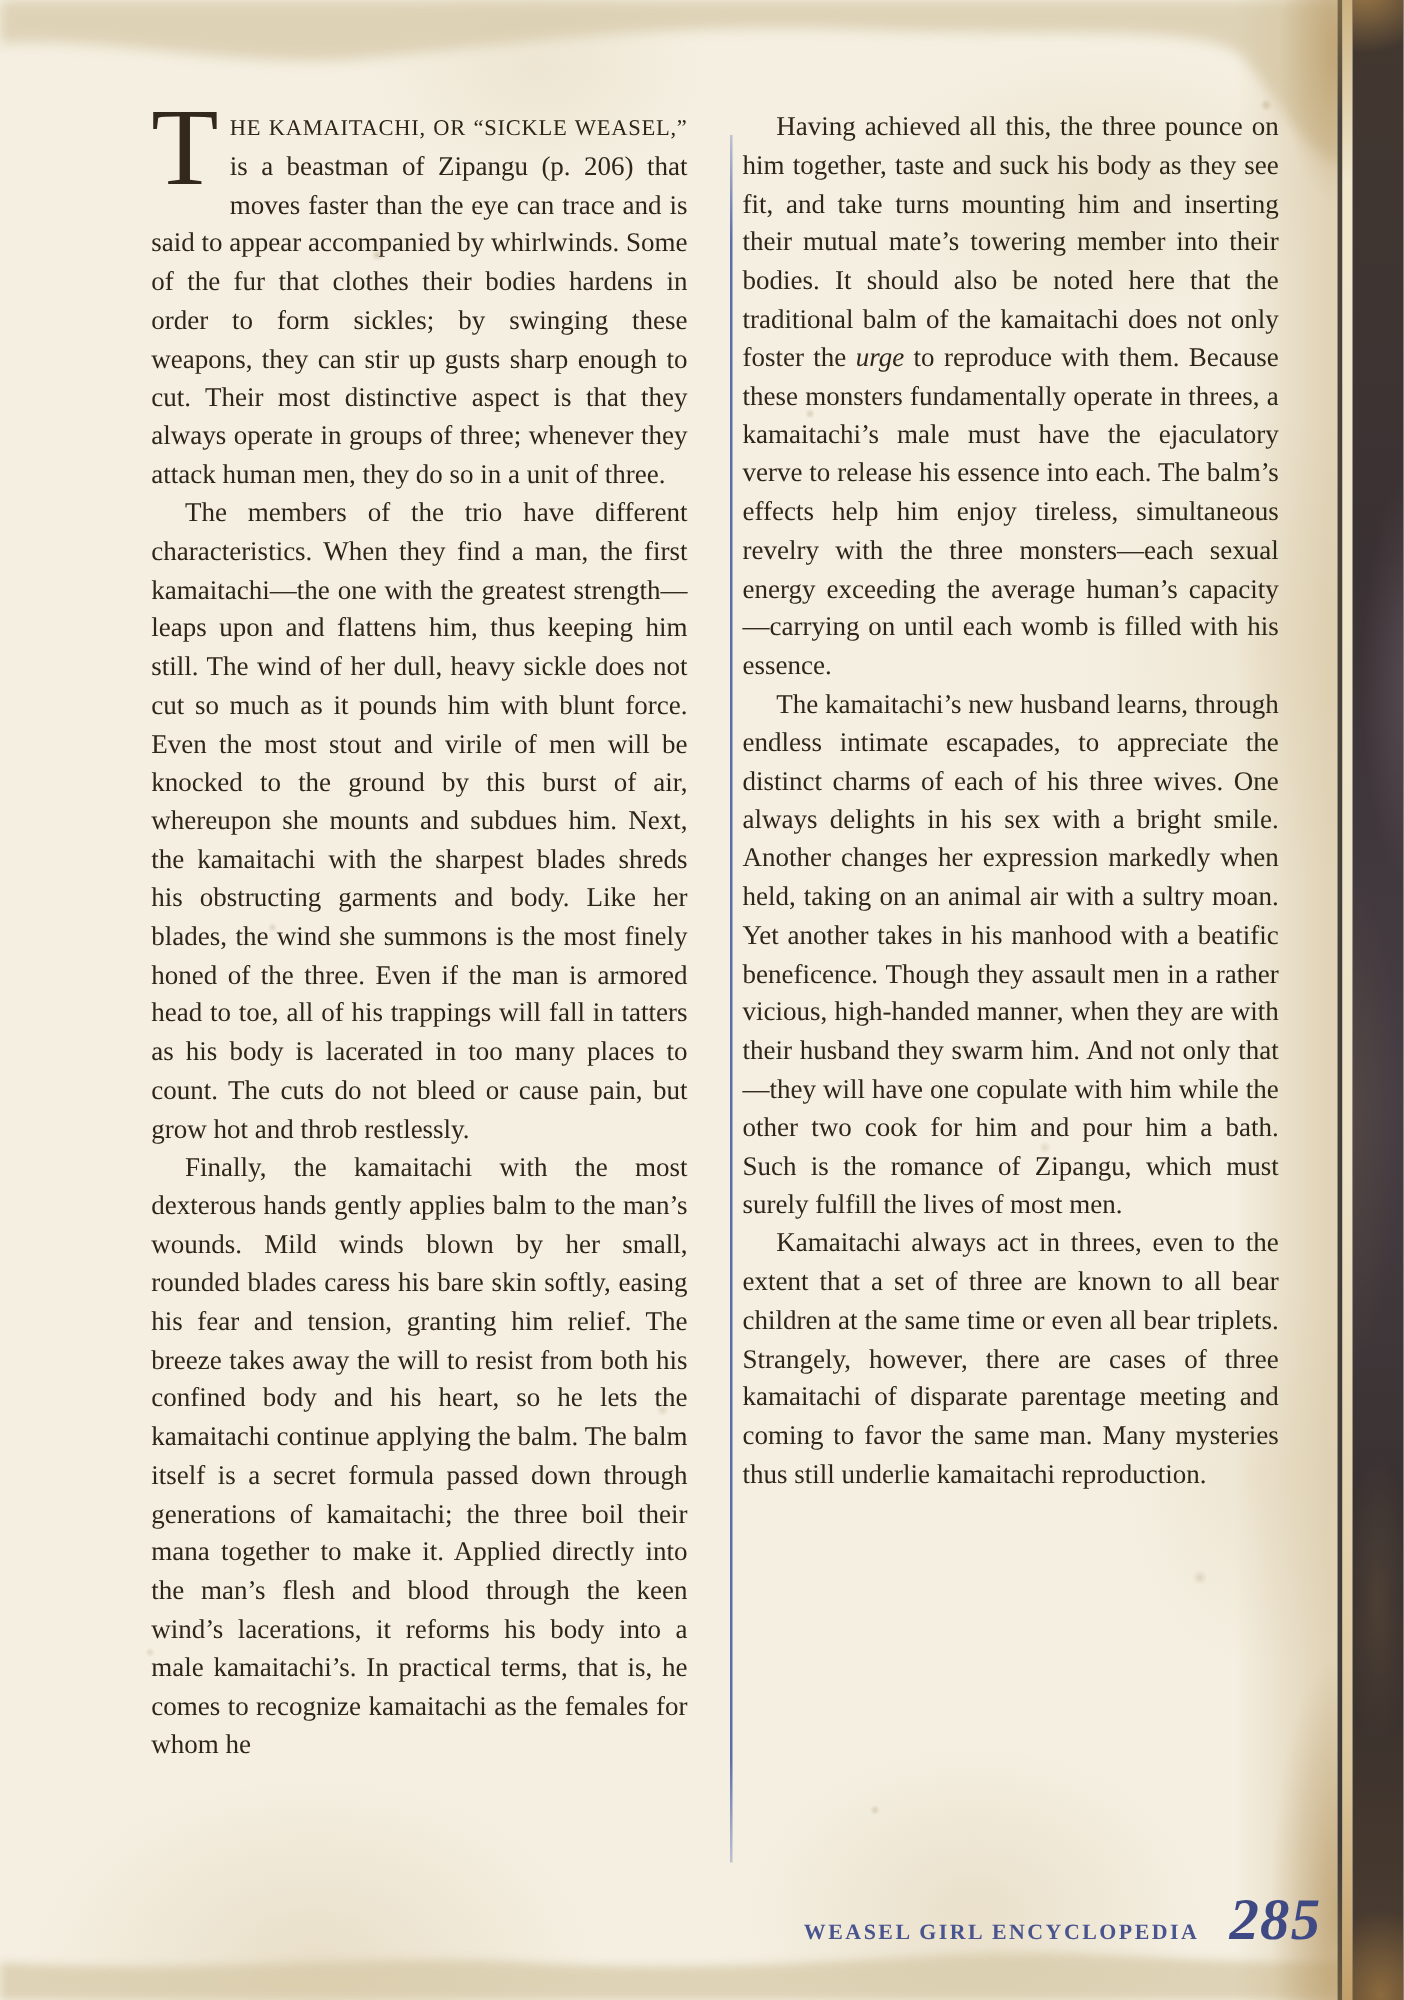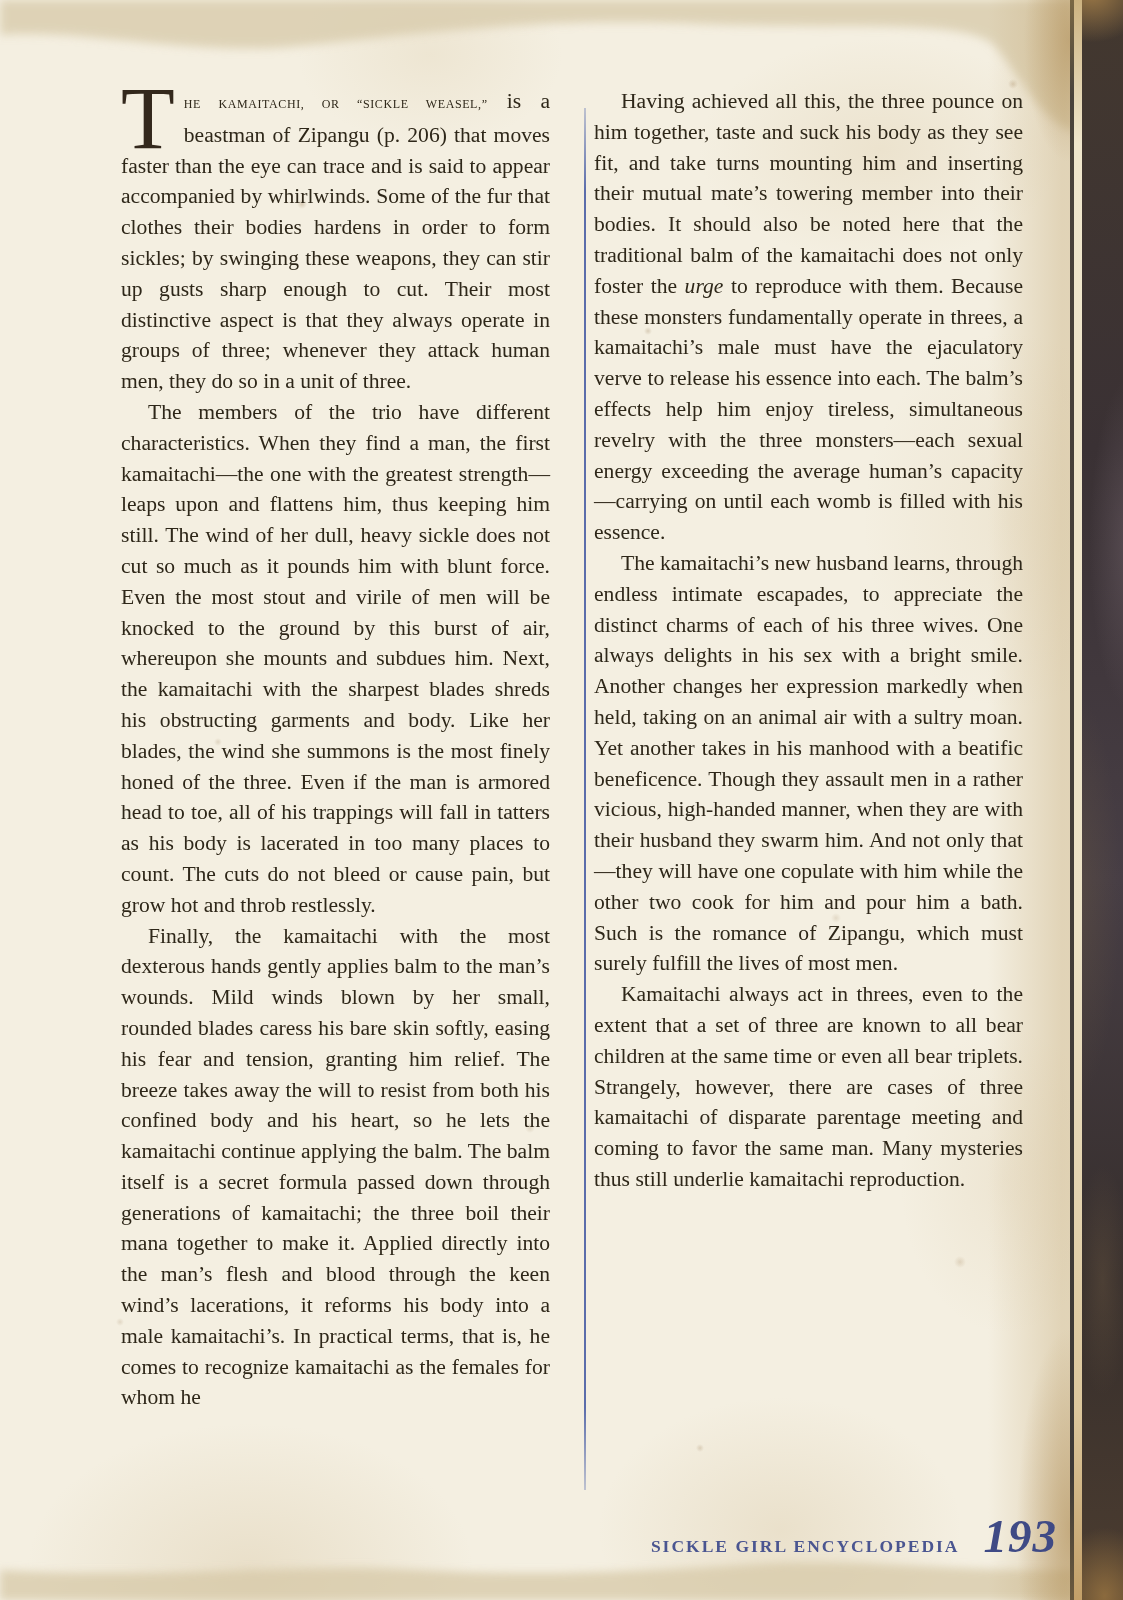--- a/index.html
+++ b/index.html
@@ -75,21 +75,21 @@
   .col-right{left:594px;}
   .para{margin:0;}
   .para.indent{text-indent:27px;font-family:Liberation Serif, serif;}
   .dropcap{
     float:left;
     font-size:88px;line-height:62px;height:62px;
     margin:2px 9px 0 0;
     color:#33281c;
   }
   .lead-caps{
-    font-size:12px;letter-spacing:0.6px;
+    font-size:18px;letter-spacing:0.6px;
   }
   .em{font-style:italic;}
   
   .footer{
     position:absolute;top:1509px;right:66px;
     display:flex;align-items:baseline;gap:24px;
   }
   .footer-title{
     color:#4a5590;
     font-size:17.5px;letter-spacing:2px;
@@ -134,21 +134,21 @@
       <p class="para indent"><span>The members of the trio have different characteristics. When they find a man, the first kamaitachi—the one with the greatest strength—leaps upon and flattens him, thus keeping him still. The wind of her dull, heavy sickle does not cut so much as it pounds him with blunt force. Even the most stout and virile of men will be knocked to the ground by this burst of air, whereupon she mounts and subdues him. Next, the kamaitachi with the sharpest blades shreds his obstructing garments and body. Like her blades, the wind she summons is the most finely honed of the three. Even if the man is armored head to toe, all of his trappings will fall in tatters as his body is lacerated in too many places to count. The cuts do not bleed or cause pain, but grow hot and throb restlessly.</span></p>
       <p class="para indent"><span>Finally, the kamaitachi with the most dexterous hands gently applies balm to the man’s wounds. Mild winds blown by her small, rounded blades caress his bare skin softly, easing his fear and tension, granting him relief. The breeze takes away the will to resist from both his confined body and his heart, so he lets the kamaitachi continue applying the balm. The balm itself is a secret formula passed down through generations of kamaitachi; the three boil their mana together to make it. Applied directly into the man’s flesh and blood through the keen wind’s lacerations, it reforms his body into a male kamaitachi’s. In practical terms, that is, he comes to recognize kamaitachi as the females for whom he</span></p>
     </div>
   <div class="col col-right">
       <p class="para indent"><span>Having achieved all this, the three pounce on him together, taste and suck his body as they see fit, and take turns mounting him and inserting their mutual mate’s towering member into their bodies. It should also be noted here that the traditional balm of the kamaitachi does not only foster the </span><span class="em">urge</span><span> to reproduce with them. Because these monsters fundamentally operate in threes, a kamaitachi’s male must have the ejaculatory verve to release his essence into each. The balm’s effects help him enjoy tireless, simultaneous revelry with the three monsters—each sexual energy exceeding the average human’s capacity—carrying on until each womb is filled with his essence.</span></p>
       <p class="para indent"><span>The kamaitachi’s new husband learns, through endless intimate escapades, to appreciate the distinct charms of each of his three wives. One always delights in his sex with a bright smile. Another changes her expression markedly when held, taking on an animal air with a sultry moan. Yet another takes in his manhood with a beatific beneficence. Though they assault men in a rather vicious, high-handed manner, when they are with their husband they swarm him. And not only that—they will have one copulate with him while the other two cook for him and pour him a bath. Such is the romance of Zipangu, which must surely fulfill the lives of most men.</span></p>
       <p class="para indent"><span>Kamaitachi always act in threes, even to the extent that a set of three are known to all bear children at the same time or even all bear triplets. Strangely, however, there are cases of three kamaitachi of disparate parentage meeting and coming to favor the same man. Many mysteries thus still underlie kamaitachi reproduction.</span></p>
     </div>
 
   <div class="footer">
-    <span class="footer-title">SICKLE GIRL ENCYCLOPEDIA</span>
-    <span class="footer-num">193</span>
+    <span class="footer-title">WEASEL GIRL ENCYCLOPEDIA</span>
+    <span class="footer-num">285</span>
   </div>
 
   <div class="edge-line"></div>
   <div class="edge-sliver"></div>
   <div class="edge-band"></div>
 
 </div>
 
 </body></html>

